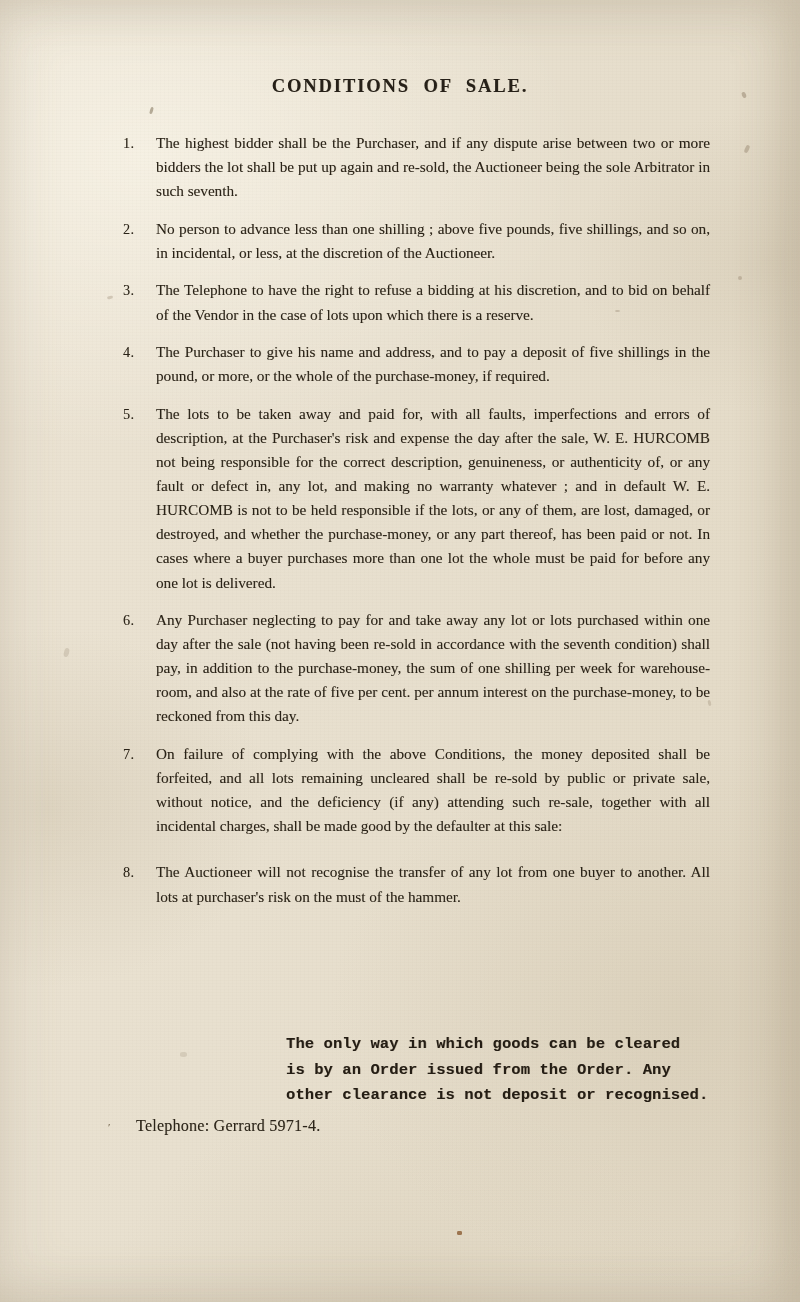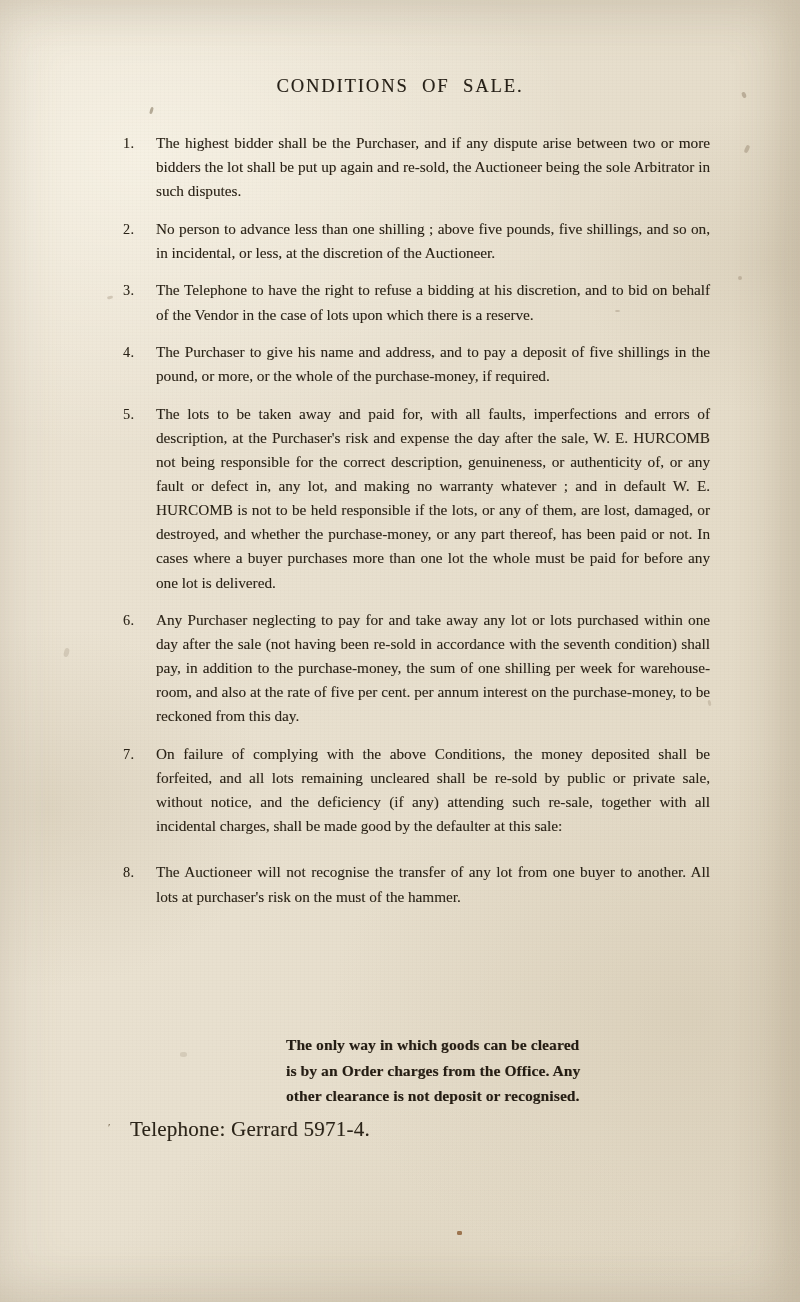--- a/index.html
+++ b/index.html
@@ -46,21 +46,21 @@
 
   .heading {
     position: absolute;
     left: 0;
     right: 0;
     top: 76px;
     text-align: center;
     font-size: 18.5px;
     letter-spacing: 1.9px;
     word-spacing: 7px;
-    font-weight: 400;
+    font-weight: 700;
     color: #262018;
     text-shadow: 0.4px 0.3px 0 rgba(60,48,30,0.35);
   }
 
   .body-block {
     position: absolute;
     left: 123px;
     top: 131px;
     width: 587px;
   }
@@ -96,27 +96,27 @@
     left: 286px;
     top: 1032px;
     width: 424px;
     font-size: 15.4px;
     line-height: 25.6px;
     font-weight: 700;
     letter-spacing: 0.15px;
     color: #241d14;
     text-shadow: 0.5px 0.35px 0.25px rgba(60,46,28,0.42);
   }
-  .bold-note .bline { display: block; white-space: nowrap; }
+  .bold-note .bline { display: block; white-space: nowrap; font-family: Liberation Mono, monospace; }
 
   .telephone {
     position: absolute;
-    left: 130px;
+    left: 136px;
     top: 1117px;
-    font-size: 21px;
+    font-size: 16px;
     letter-spacing: 0.25px;
     color: #2b2419;
     text-shadow: 0.35px 0.25px 0.2px rgba(70,56,34,0.30);
   }
   .tel-tick {
     position: absolute;
     left: 108px;
     top: 1124px;
     width: 5px;
     height: 6px;
@@ -159,21 +159,21 @@
   <div class="speck s9"></div>
   <div class="speck s10"></div>
   <div class="speck s7"></div>
 
   <div class="heading">CONDITIONS OF SALE.</div>
 
   <div class="body-block">
 
     <div class="clause">
       <span class="num">1.</span>
-      <span class="txt">The highest bidder shall be the Purchaser, and if any dispute arise between two or more bidders the lot shall be put up again and re-sold, the Auctioneer being the sole Arbitrator in such disputes.</span>
+      <span class="txt">The highest bidder shall be the Purchaser, and if any dispute arise between two or more bidders the lot shall be put up again and re-sold, the Auctioneer being the sole Arbitrator in such seventh.</span>
     </div>
 
     <div class="clause">
       <span class="num">2.</span>
       <span class="txt">No person to advance less than one shilling ; above five pounds, five shillings, and so on, in incidental, or less, at the discretion of the Auctioneer.</span>
     </div>
 
     <div class="clause">
       <span class="num">3.</span>
       <span class="txt">The Telephone to have the right to refuse a bidding at his discretion, and to bid on behalf of the Vendor in the case of lots upon which there is a reserve.</span>
@@ -201,21 +201,21 @@
 
     <div class="clause clause-8">
       <span class="num">8.</span>
       <span class="txt">The Auctioneer will not recognise the transfer of any lot from one buyer to another.  All lots at purchaser's risk on the must of the hammer.</span>
     </div>
 
   </div>
 
   <div class="bold-note">
     <span class="bline">The only way in which goods can be cleared</span>
-    <span class="bline">is by an Order charges from the Office.   Any</span>
+    <span class="bline">is by an Order issued from the Order.   Any</span>
     <span class="bline">other clearance is not deposit or recognised.</span>
   </div>
 
   <div class="tel-tick">′</div>
   <div class="telephone">Telephone: Gerrard 5971-4.</div>
 
   <div class="edge-shade"></div>
 </div>
 
 </body></html>

